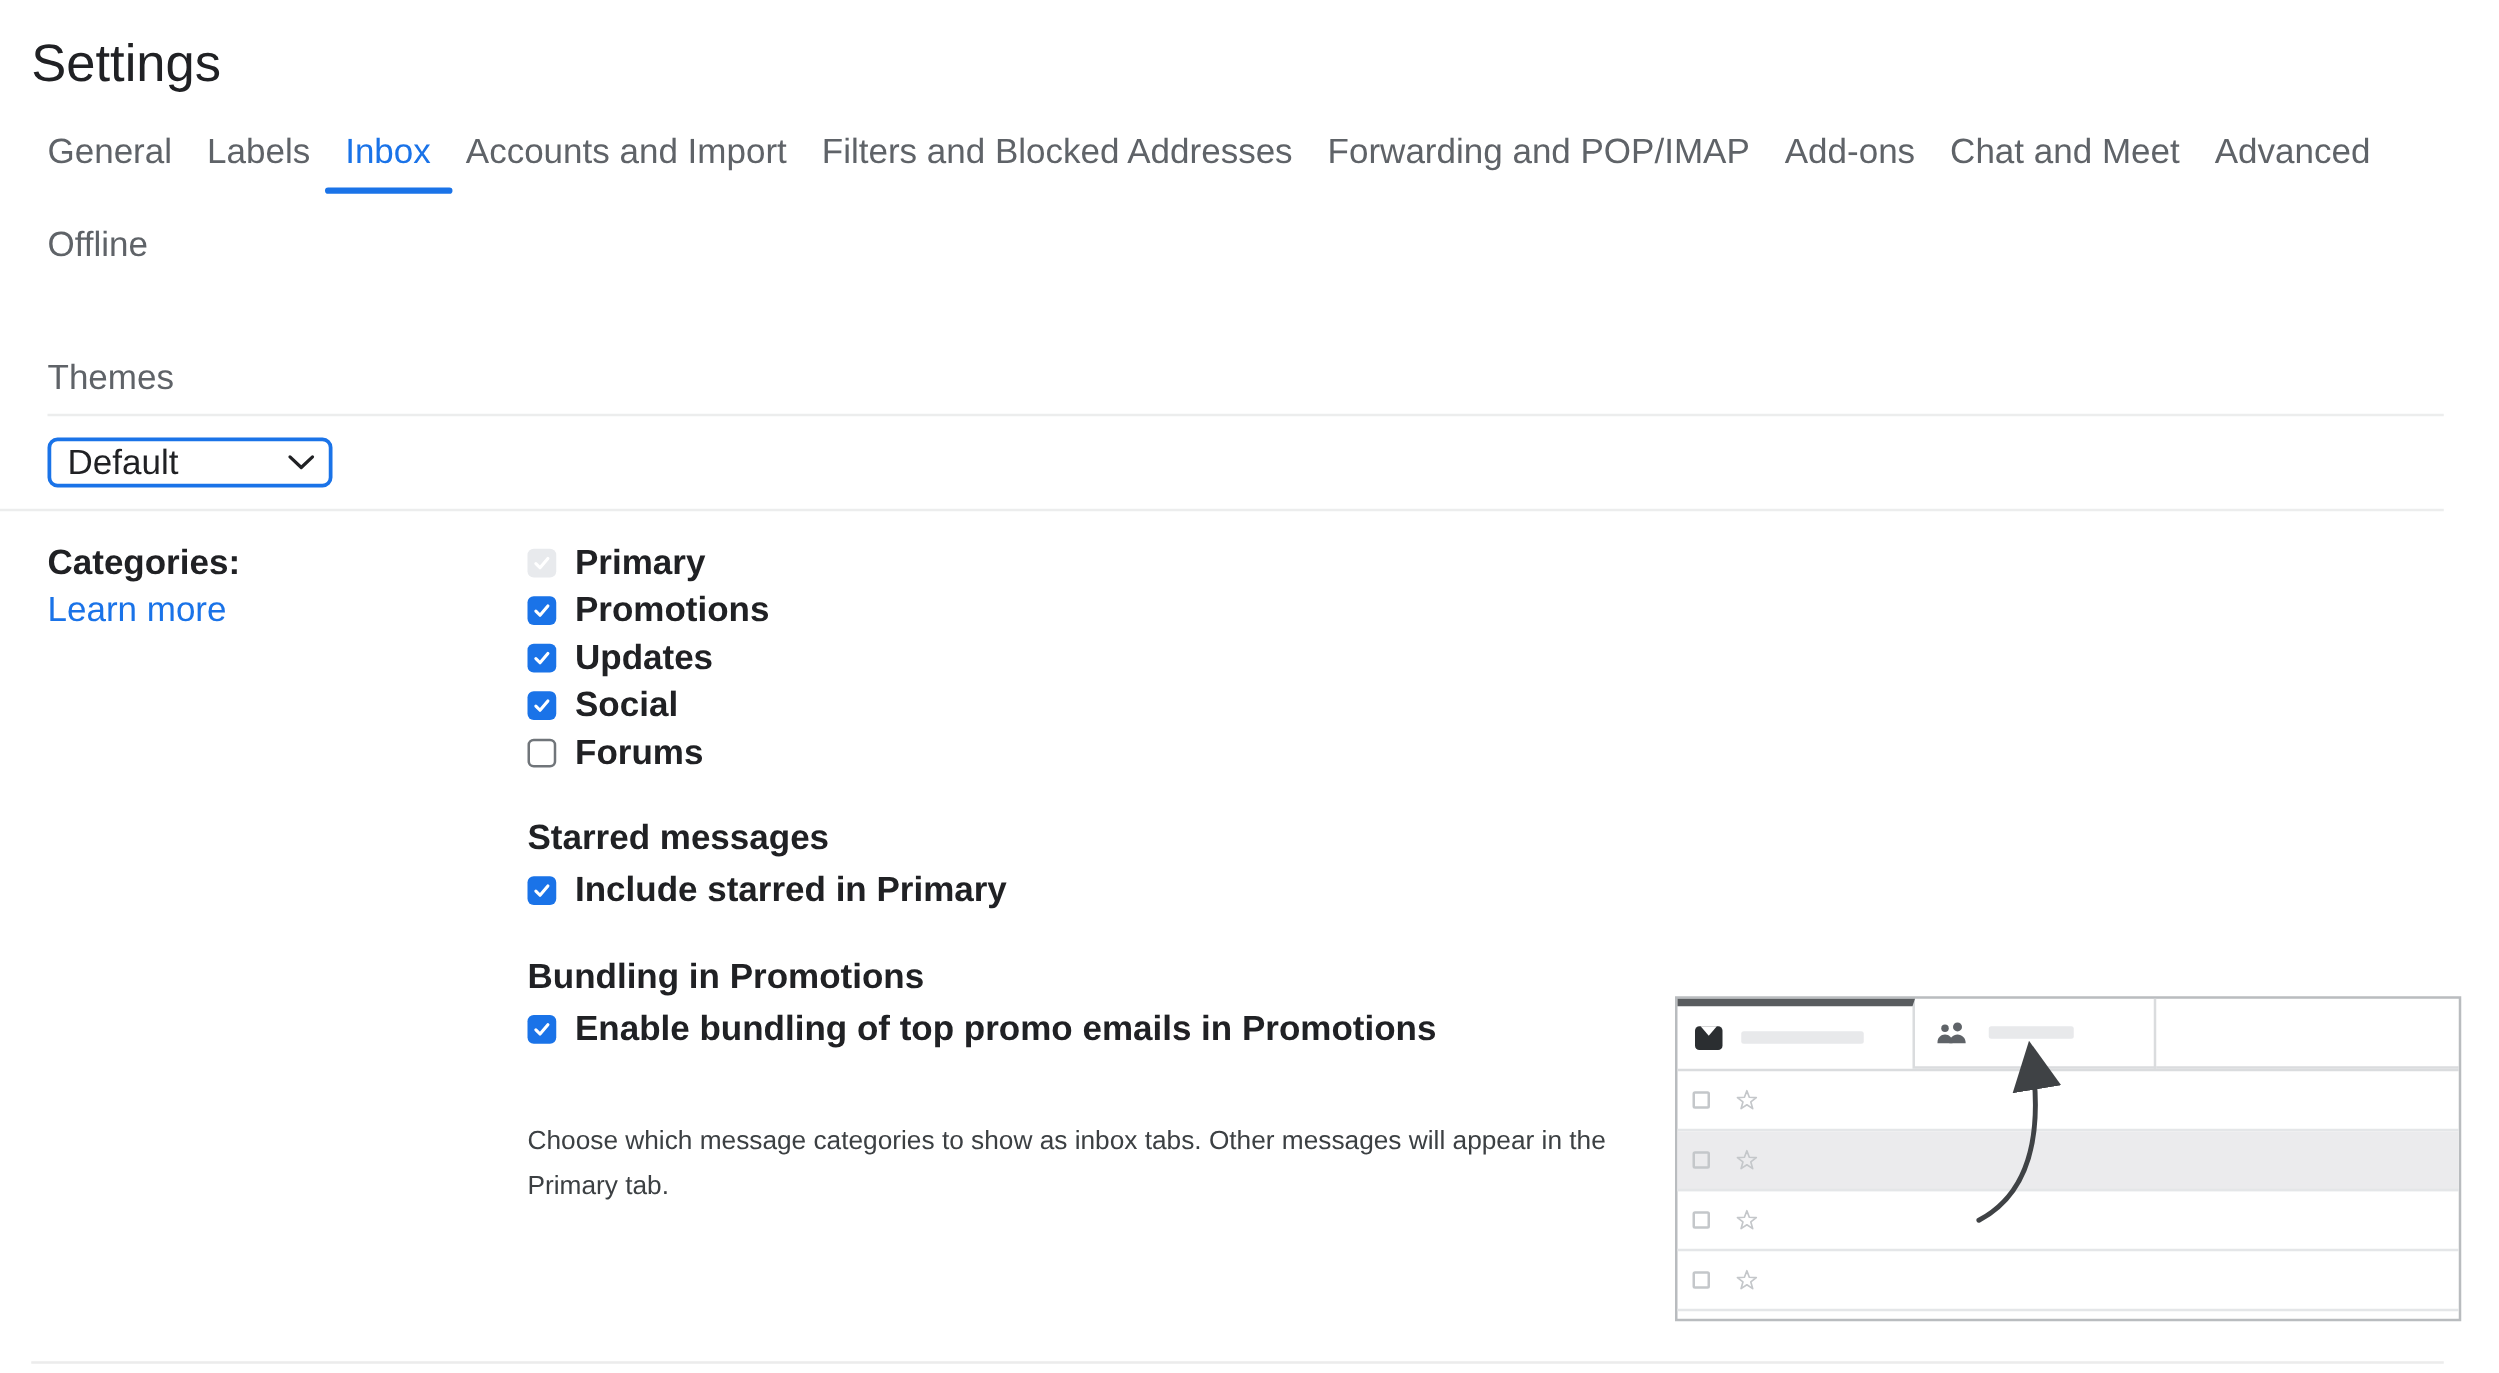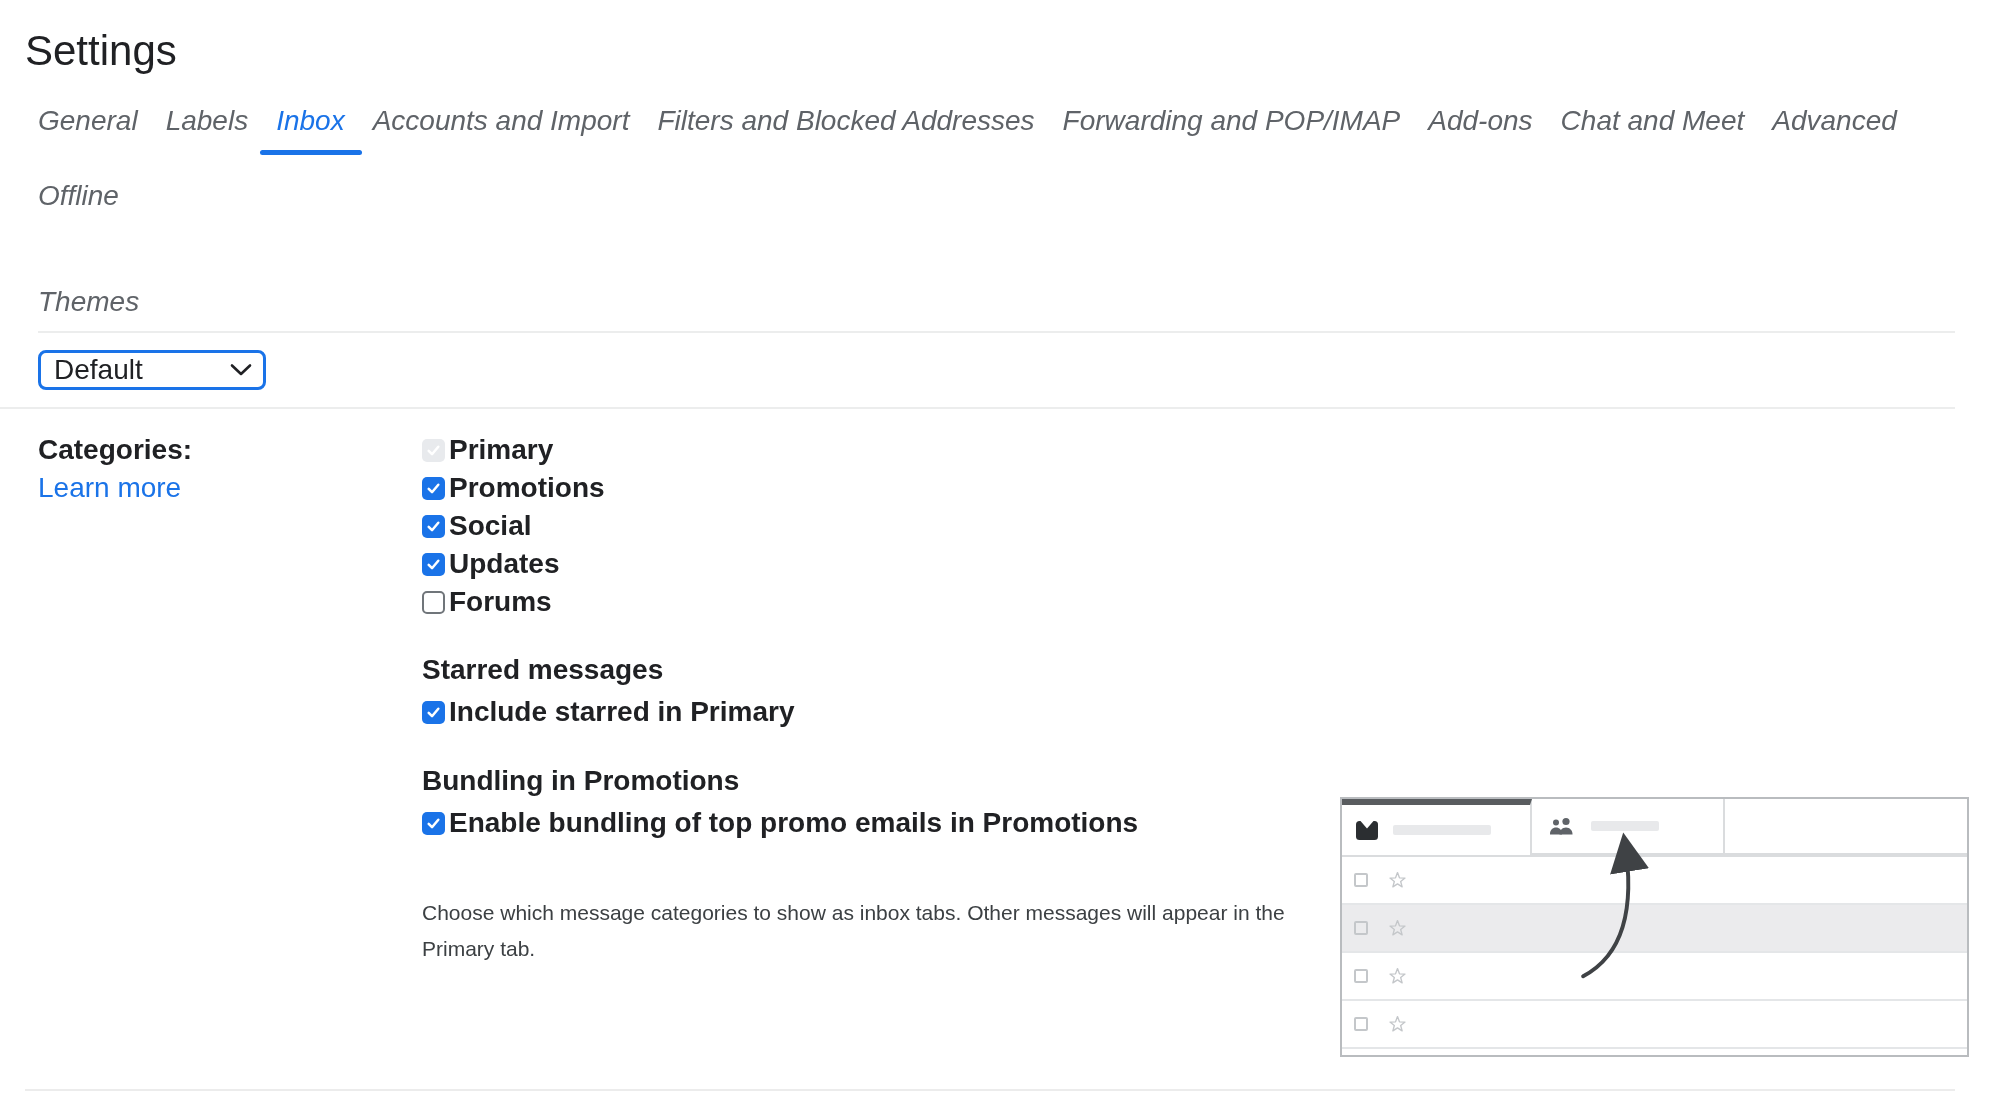--- a/index.html
+++ b/index.html
@@ -1,41 +1,41 @@
 <!DOCTYPE html>
 <html><head>
 <meta charset="utf-8">
 <style>
   html,body{margin:0;padding:0;}
   body{font-family:"Liberation Sans","DejaVu Sans",sans-serif;background:#fff;}
   .page{position:relative;width:1999px;height:1098px;background:#fff;overflow:hidden;}
 
   .page-title{margin:26px 0 0 25px;font-size:42px;font-weight:400;color:#202124;line-height:50px;}
 
-  .tabs{display:flex;flex-wrap:wrap;column-gap:28px;row-gap:31px;margin:23px 30px 0 38px;font-style:italic;}
+  .tabs{display:flex;flex-wrap:wrap;column-gap:28px;row-gap:31px;margin:23px 30px 0 38px;}
   .tab{position:relative;height:44px;display:flex;align-items:center;font-size:28px;color:#5f6368;white-space:nowrap;cursor:pointer;}
   .tab.active{color:#1a73e8;}
   .tab.active::after{content:"";position:absolute;left:-16px;right:-17px;bottom:-12px;height:5px;border-radius:3px;background:#1a73e8;}
   .tab-break{flex-basis:100%;height:0;}
 
   .divider{height:2px;background:#eceded;margin:7px 44px 0 38px;}
 
   .row{display:flex;padding-left:38px;}
   .row-inbox-type{height:74px;align-items:center;border-bottom:2px solid #eceded;margin-right:44px;}
   .label-col{width:384px;flex-shrink:0;}
   .bold-label{font-size:28px;font-weight:700;color:#202124;line-height:38px;}
   .learn-more{display:inline-block;font-size:28px;color:#1a73e8;line-height:38px;text-decoration:none;cursor:pointer;}
 
   .select-box{width:228px;height:40px;border:3px solid #1a73e8;border-radius:8px;background:#fff;
     display:flex;align-items:center;justify-content:space-between;padding:0 10px 0 13px;box-sizing:border-box;
     font-size:28px;color:#202124;cursor:pointer;}
 
   .row-categories{padding-top:22px;align-items:flex-start;}
   .content-col{display:block;}
-  .option-row{display:flex;align-items:center;height:38px;gap:4px;}
+  .option-row{display:flex;align-items:center;height:38px;gap:15px;}
   .option-row.single{height:30px;margin-top:13px;align-items:center;}
   .option-label{font-size:28px;font-weight:700;color:#202124;white-space:nowrap;}
   .checkbox{width:23px;height:23px;border-radius:5px;box-sizing:border-box;display:flex;align-items:center;justify-content:center;cursor:pointer;flex-shrink:0;}
   .checkbox.checked{background:#1a73e8;}
   .checkbox.checked-disabled{background:#e8eaed;}
   .checkbox.unchecked{border:2.5px solid #70757a;background:#fff;}
 
   .sub-heading{font-size:28px;font-weight:700;color:#202124;line-height:28px;margin-top:35px;}
   .sub-heading.bundling{margin-top:40px;}
   .desc{width:880px;font-size:21px;line-height:36px;color:#3c4043;margin:57px 0 0 0;}
@@ -116,29 +116,29 @@
               </svg>
             </span>
             <span class="option-label">Promotions</span>
           </div>
           <div class="option-row">
             <span class="checkbox checked">
               <svg width="17" height="17" viewBox="0 0 23 23">
                 <path d="M5 12 L9.5 16.5 L18 6.5" fill="none" stroke="#fff" stroke-width="3.4" stroke-linecap="round" stroke-linejoin="round"></path>
               </svg>
             </span>
+            <span class="option-label">Updates</span>
+          </div>
+          <div class="option-row">
+            <span class="checkbox checked">
+              <svg width="17" height="17" viewBox="0 0 23 23">
+                <path d="M5 12 L9.5 16.5 L18 6.5" fill="none" stroke="#fff" stroke-width="3.4" stroke-linecap="round" stroke-linejoin="round"></path>
+              </svg>
+            </span>
             <span class="option-label">Social</span>
-          </div>
-          <div class="option-row">
-            <span class="checkbox checked">
-              <svg width="17" height="17" viewBox="0 0 23 23">
-                <path d="M5 12 L9.5 16.5 L18 6.5" fill="none" stroke="#fff" stroke-width="3.4" stroke-linecap="round" stroke-linejoin="round"></path>
-              </svg>
-            </span>
-            <span class="option-label">Updates</span>
           </div>
           <div class="option-row">
             <span class="checkbox unchecked"></span>
             <span class="option-label">Forums</span>
           </div>
         </div>
 
       <div class="sub-heading">Starred messages</div>
       <div class="option-row single" id="starred-option">
           <span class="checkbox checked">

